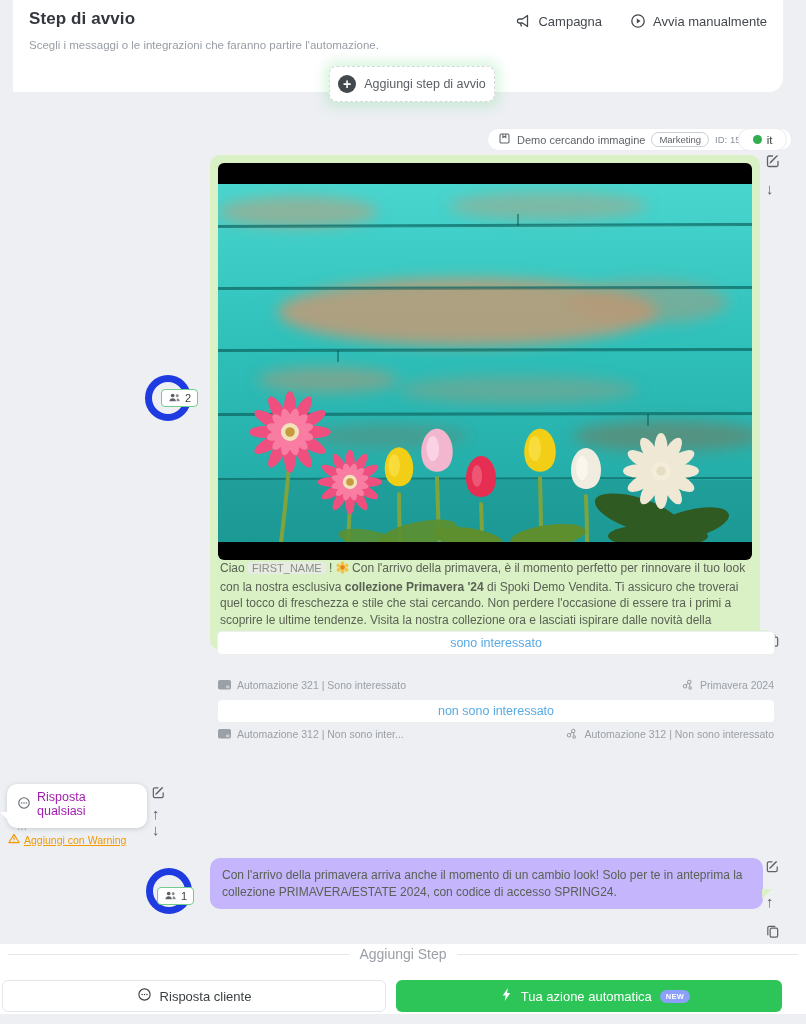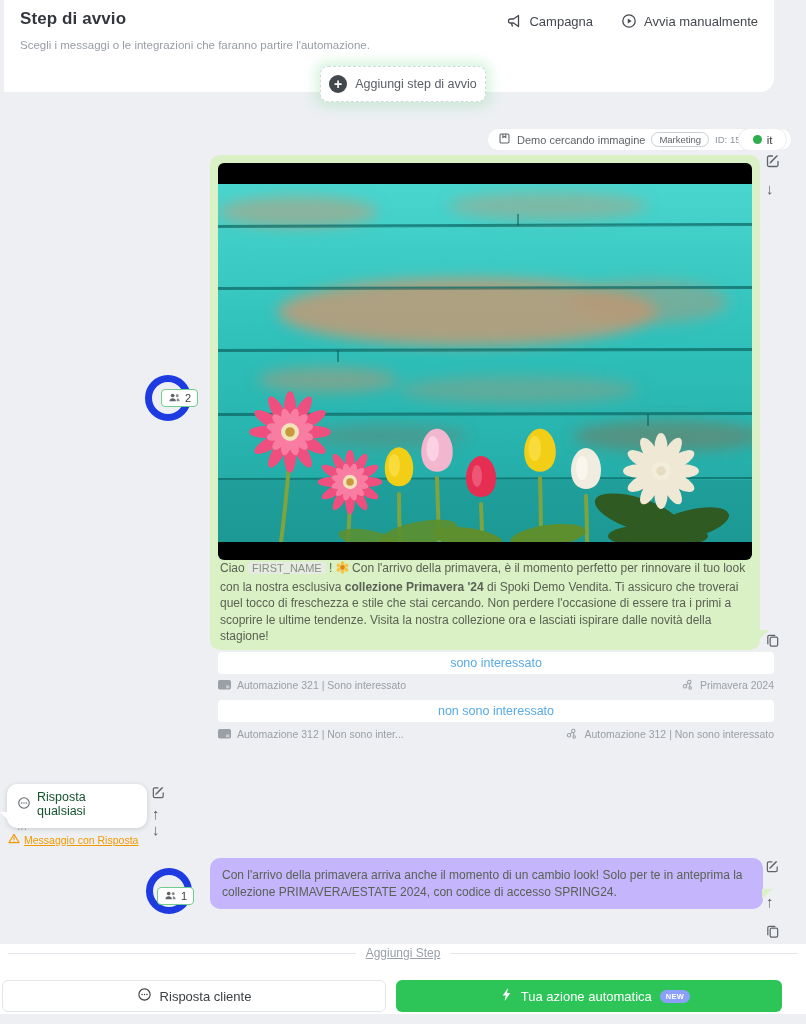--- a/index.html
+++ b/index.html
@@ -1,20 +1,20 @@
 <!DOCTYPE html>
 <html><head>
 <meta charset="utf-8">
 <style>
   * { margin:0; padding:0; box-sizing:border-box; }
   html,body { width:806px; height:1024px; }
   body { font-family:"Liberation Sans", sans-serif; background:#edeff3; position:relative; overflow:hidden; }
 
   
-  .header-panel { position:absolute; left:4px; top:0; width:770px; height:92px; background:#fff; border-radius:0 0 14px 0; }
+  .header-panel { position:absolute; left:13px; top:0; width:770px; height:92px; background:#fff; border-radius:0 0 14px 0; }
   .page-title { position:absolute; left:16px; top:9px; font-size:17px; font-weight:700; color:#33373d; letter-spacing:.1px; }
   .page-subtitle { position:absolute; left:16px; top:39px; font-size:11.5px; color:#989da5; }
   .header-actions { position:absolute; top:13px; right:16px; display:flex; gap:28px; align-items:center; }
   .header-action { display:flex; gap:7px; align-items:center; font-size:13px; color:#44484e; cursor:pointer; }
   .header-action svg { display:block; }
   .add-start-btn { position:absolute; left:316px; top:66px; width:166px; height:36px; background:#fff;
       border:1.5px dashed #d5d9de; border-radius:8px; display:flex; align-items:center; justify-content:center; gap:8px;
       font-size:12.5px; color:#5a6066; box-shadow:0 0 12px 5px rgba(105,214,133,.25); cursor:pointer; }
   .plus-circle { width:18px; height:18px; border-radius:50%; background:#43484d; color:#fff; display:flex; align-items:center; justify-content:center; font-size:14px; font-weight:700; line-height:1; }
 
@@ -51,36 +51,36 @@
       box-shadow:0 0 0 1px #edeff1; display:flex; align-items:center; justify-content:center;
       font-size:12.5px; color:#58aae4; cursor:pointer; }
   .tagrow { position:absolute; left:218px; width:556px; display:flex; justify-content:space-between; align-items:center;
       font-size:10.5px; color:#9aa0a6; }
   .tagrow .tag { display:flex; align-items:center; gap:6px; }
   .tagrow svg { display:block; }
 
   
   .reply-node { position:absolute; left:7px; top:784px; width:140px; height:44px; background:#fff; border-radius:10px;
       box-shadow:0 1px 5px rgba(60,64,67,.2); padding:6px 10px; }
-  .reply-node .row { display:flex; align-items:center; gap:6px; font-size:12.5px; color:#14532d; }
+  .reply-node .row { display:flex; align-items:center; gap:6px; font-size:12.5px; color:#a21caf; }
   .reply-node .dots { font-size:12px; color:#9aa0a6; margin-top:1px; }
   .reply-tail { position:absolute; left:-7px; bottom:8px; width:0; height:0; border-right:8px solid #fff; border-bottom:8px solid transparent; }
   .reply-warning { position:absolute; left:8px; top:833px; display:flex; align-items:center; gap:4px;
       font-size:10.5px; color:#f29900; cursor:pointer; }
   .reply-warning .wtext { text-decoration:underline; }
 
   
   .bubble2 { position:absolute; left:210px; top:858px; width:553px; background:#c4b5fd; border-radius:10px;
       padding:9px 12px; font-size:12px; line-height:16.5px; color:#5a6154; }
 
   
   .footer-panel { position:absolute; left:0; top:944px; width:806px; height:70px; background:#fff; }
   .divider { position:absolute; left:0; right:0; top:946px; display:flex; align-items:center; gap:10px; padding:0 8px; }
   .divider .line { flex:1; height:1px; background:#e3e6ea; }
-  .divider .dlabel { font-size:12px; color:#9aa0a6;text-decoration:underline; }
+  .divider .dlabel { font-size:14px; color:#9aa0a6; }
   .btn-customer { position:absolute; left:2px; top:980px; width:384px; height:32px; background:#fff; border:1px solid #e3e6ea;
       border-radius:6px; display:flex; align-items:center; justify-content:center; gap:8px; font-size:13px; color:#3c4043; cursor:pointer; }
   .btn-auto { position:absolute; left:396px; top:980px; width:386px; height:32px; background:#2ec558; border:none;
       border-radius:6px; display:flex; align-items:center; justify-content:center; gap:8px; font-size:13px; color:#fff; cursor:pointer;padding-left:12px; }
   .new-badge { background:#8c9ffa; color:#fff; border-radius:8px; font-size:7.5px; font-weight:700; padding:2px 6px; letter-spacing:.3px; }
 </style>
 </head>
 <body>
 
 <div class="header-panel">
@@ -312,21 +312,21 @@
     <svg width="13" height="11" viewBox="0 0 14 12" fill="#5f6368">
       <circle cx="5" cy="3.8" r="2"></circle>
         <path d="M1.5 10.2c0-2 1.6-3.3 3.5-3.3s3.5 1.3 3.5 3.3z"></path>
       <circle cx="10" cy="4" r="1.6" opacity=".75"></circle>
         <path d="M9.6 6.8c1.7 0 3 1.2 3 3.4H9.3" opacity=".75"></path>
     </svg>
   </span>
   <span>2</span>
 </div>
 
-<div class="qbtn" style="top:652px;">sono interessato</div>
+<div class="qbtn" style="top:632px;">sono interessato</div>
 <div class="tagrow" style="top:679px;">
   <span class="tag">
     <span>
       <svg width="13" height="10" viewBox="0 0 13 10">
           <rect width="13" height="9.5" rx="1.8" fill="#9aa0a6"></rect>
           <rect x="8" y="5.5" width="3.5" height="2.8" rx=".6" fill="#c7cbcf"></rect>
         </svg>
     </span>
     <span>Automazione 321 | Sono interessato</span>
   </span>
@@ -382,21 +382,21 @@
   <div class="reply-tail"></div>
 </div>
 <div class="reply-warning">
   <span>
     <svg width="12" height="11" viewBox="0 0 16 14" fill="none" stroke="#f29900" stroke-width="1.4" stroke-linejoin="round">
       <path d="M8 1.5 14.8 12.5H1.2z"></path>
         <path d="M8 5.5v3.2" stroke-linecap="round"></path>
         <circle cx="8" cy="10.6" r=".7" fill="#f29900" stroke="none"></circle>
     </svg>
   </span>
-  <span class="wtext">Messaggio con Risposta</span>
+  <span class="wtext">Aggiungi con Warning</span>
 </div>
 <span class="side-icon" style="left:151px; top:785px;">
   <svg width="15" height="15" viewBox="0 0 16 16" fill="none" stroke="#5f6368" stroke-width="1.3" stroke-linecap="round">
     <path d="M7.5 3H4A1.5 1.5 0 0 0 2.5 4.5V12A1.5 1.5 0 0 0 4 13.5h7.5A1.5 1.5 0 0 0 13 12V8.5"></path>
     <path d="M6.8 9.2L13.4 2.6l-2-0.1-6.5 6.5-.3 2z" fill="#5f6368" stroke="none"></path>
   </svg>
 </span>
 <span class="glyph-arrow" style="left:152px; top:806px;">↑</span>
 <span class="glyph-arrow" style="left:152px; top:822px;">↓</span>
 

